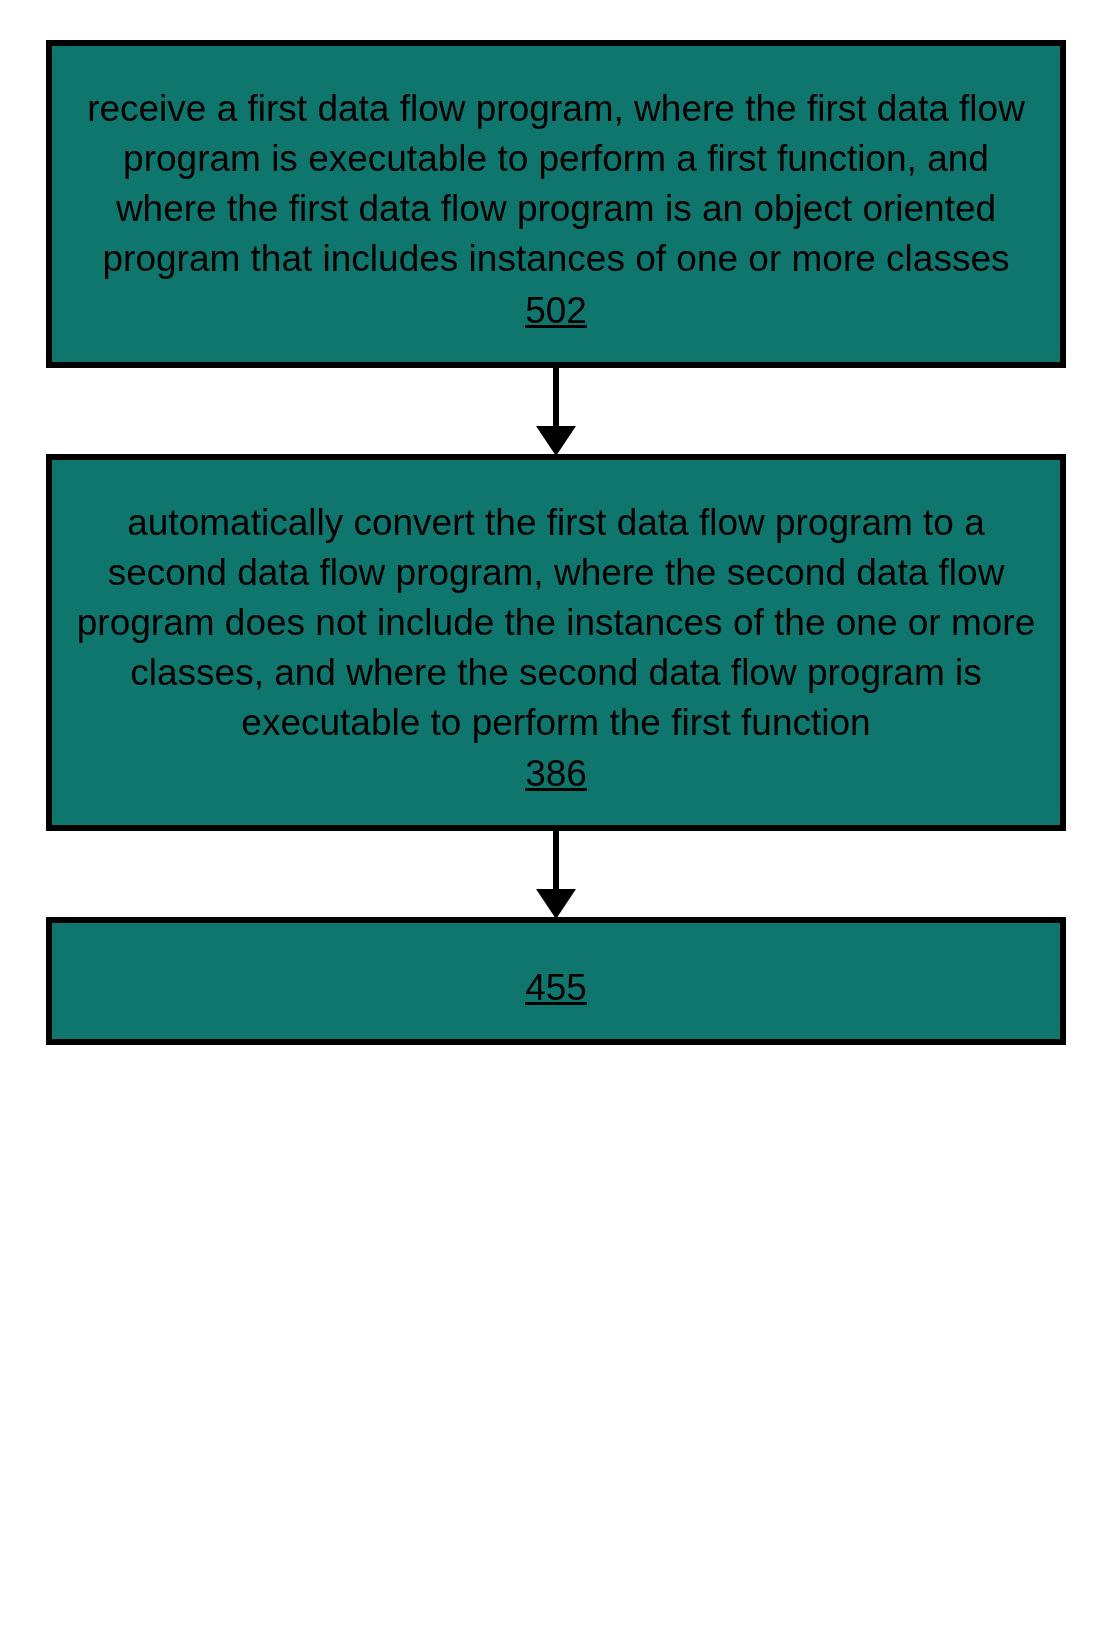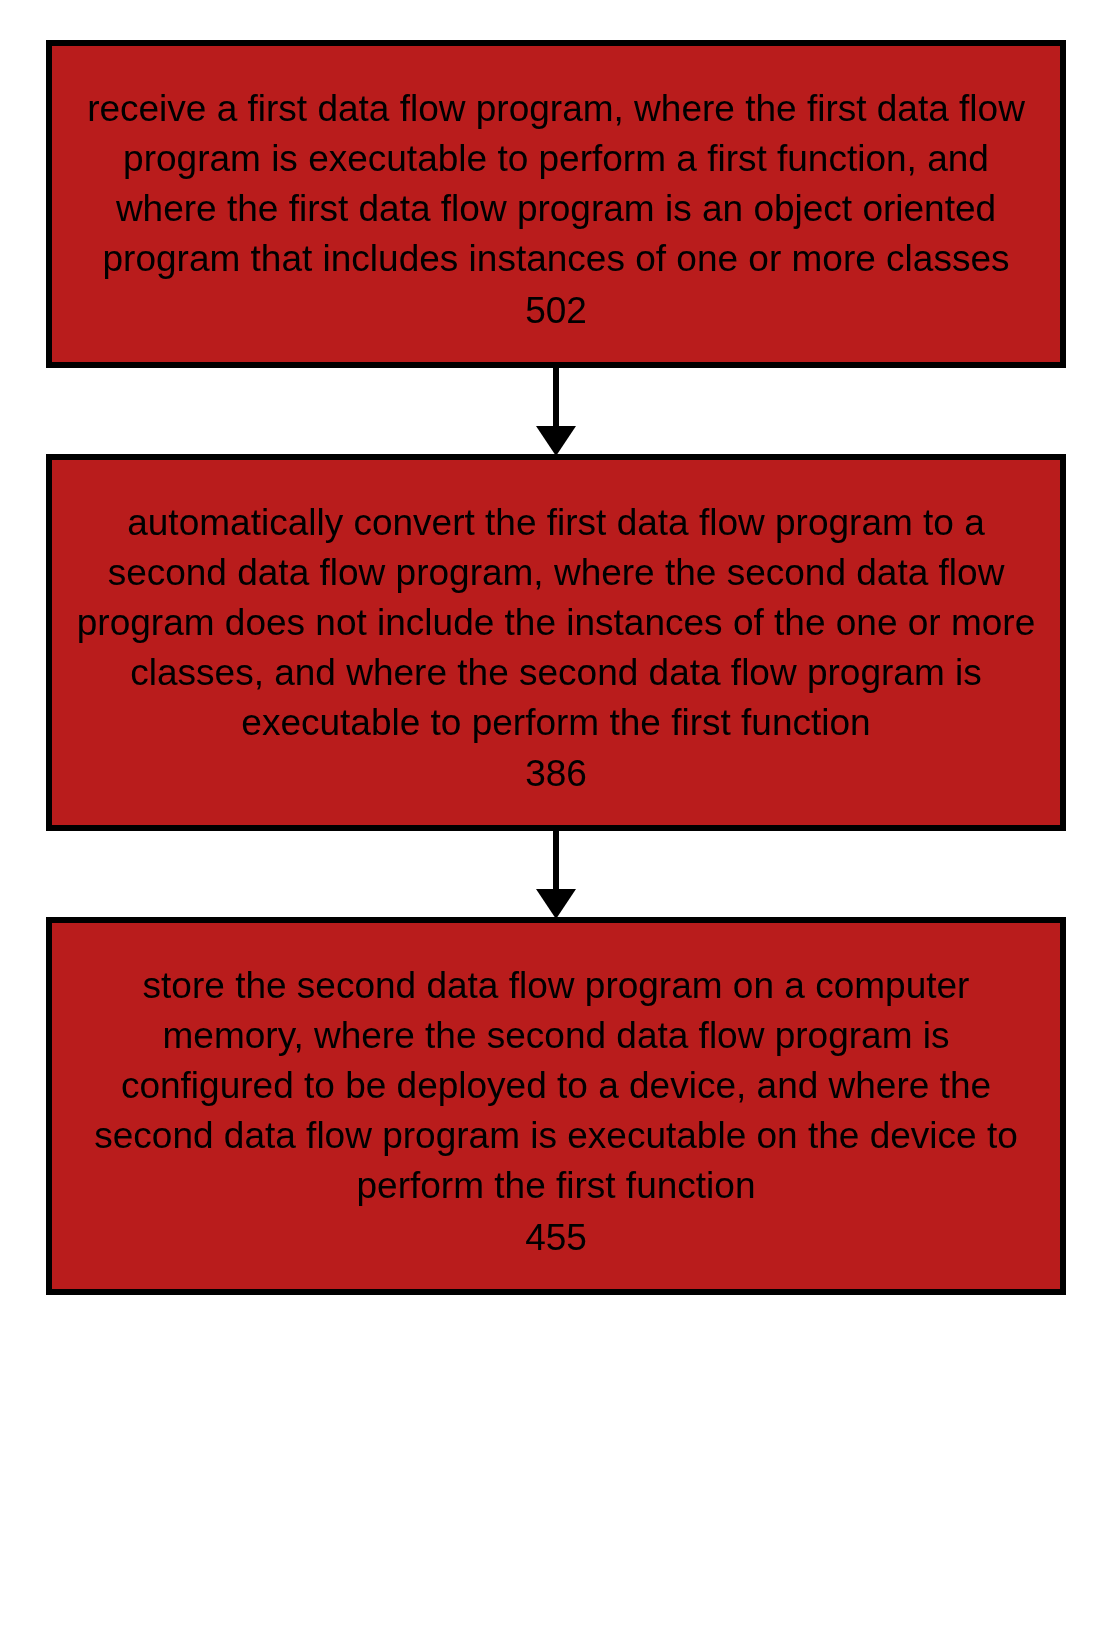--- a/index.html
+++ b/index.html
@@ -20,29 +20,30 @@
       display: flex;
       flex-direction: column;
       align-items: center;
       width: 100%;
     }
     .box {
       border: 6px solid #000;
       padding: 38px 24px 30px 24px;
       width: 1020px;
       text-align: center;
-      background: #b91c1c;
+      background: #0f766e;
     }
     .box-text {
       font-size: 37px;
       line-height: 1.35;
       color: #000;
     }
     .box-number {
       font-size: 37px;
+      text-decoration: underline;
       display: inline-block;
       margin-top: 6px;
     }
     .arrow {
       width: 6px;
       background: #000;
       height: 60px;
       position: relative;
     }
     .arrowhead {
@@ -79,17 +80,16 @@
     <div class="box-text">automatically convert the first data flow program to a second data flow program, where the second data flow program does not include the instances of the one or more classes, and where the second data flow program is executable to perform the first function</div>
     <div class="box-number">386</div>
   </div>
 
   <div class="arrow-container">
     <div class="arrow"></div>
     <div class="arrowhead"></div>
   </div>
 
   <div class="box">
-    <div class="box-text">store the second data flow program on a computer memory, where the second data flow program is configured to be deployed to a device, and where the second data flow program is executable on the device to perform the first function</div>
     <div class="box-number">455</div>
   </div>
 
 </div>
 
 </body></html>

